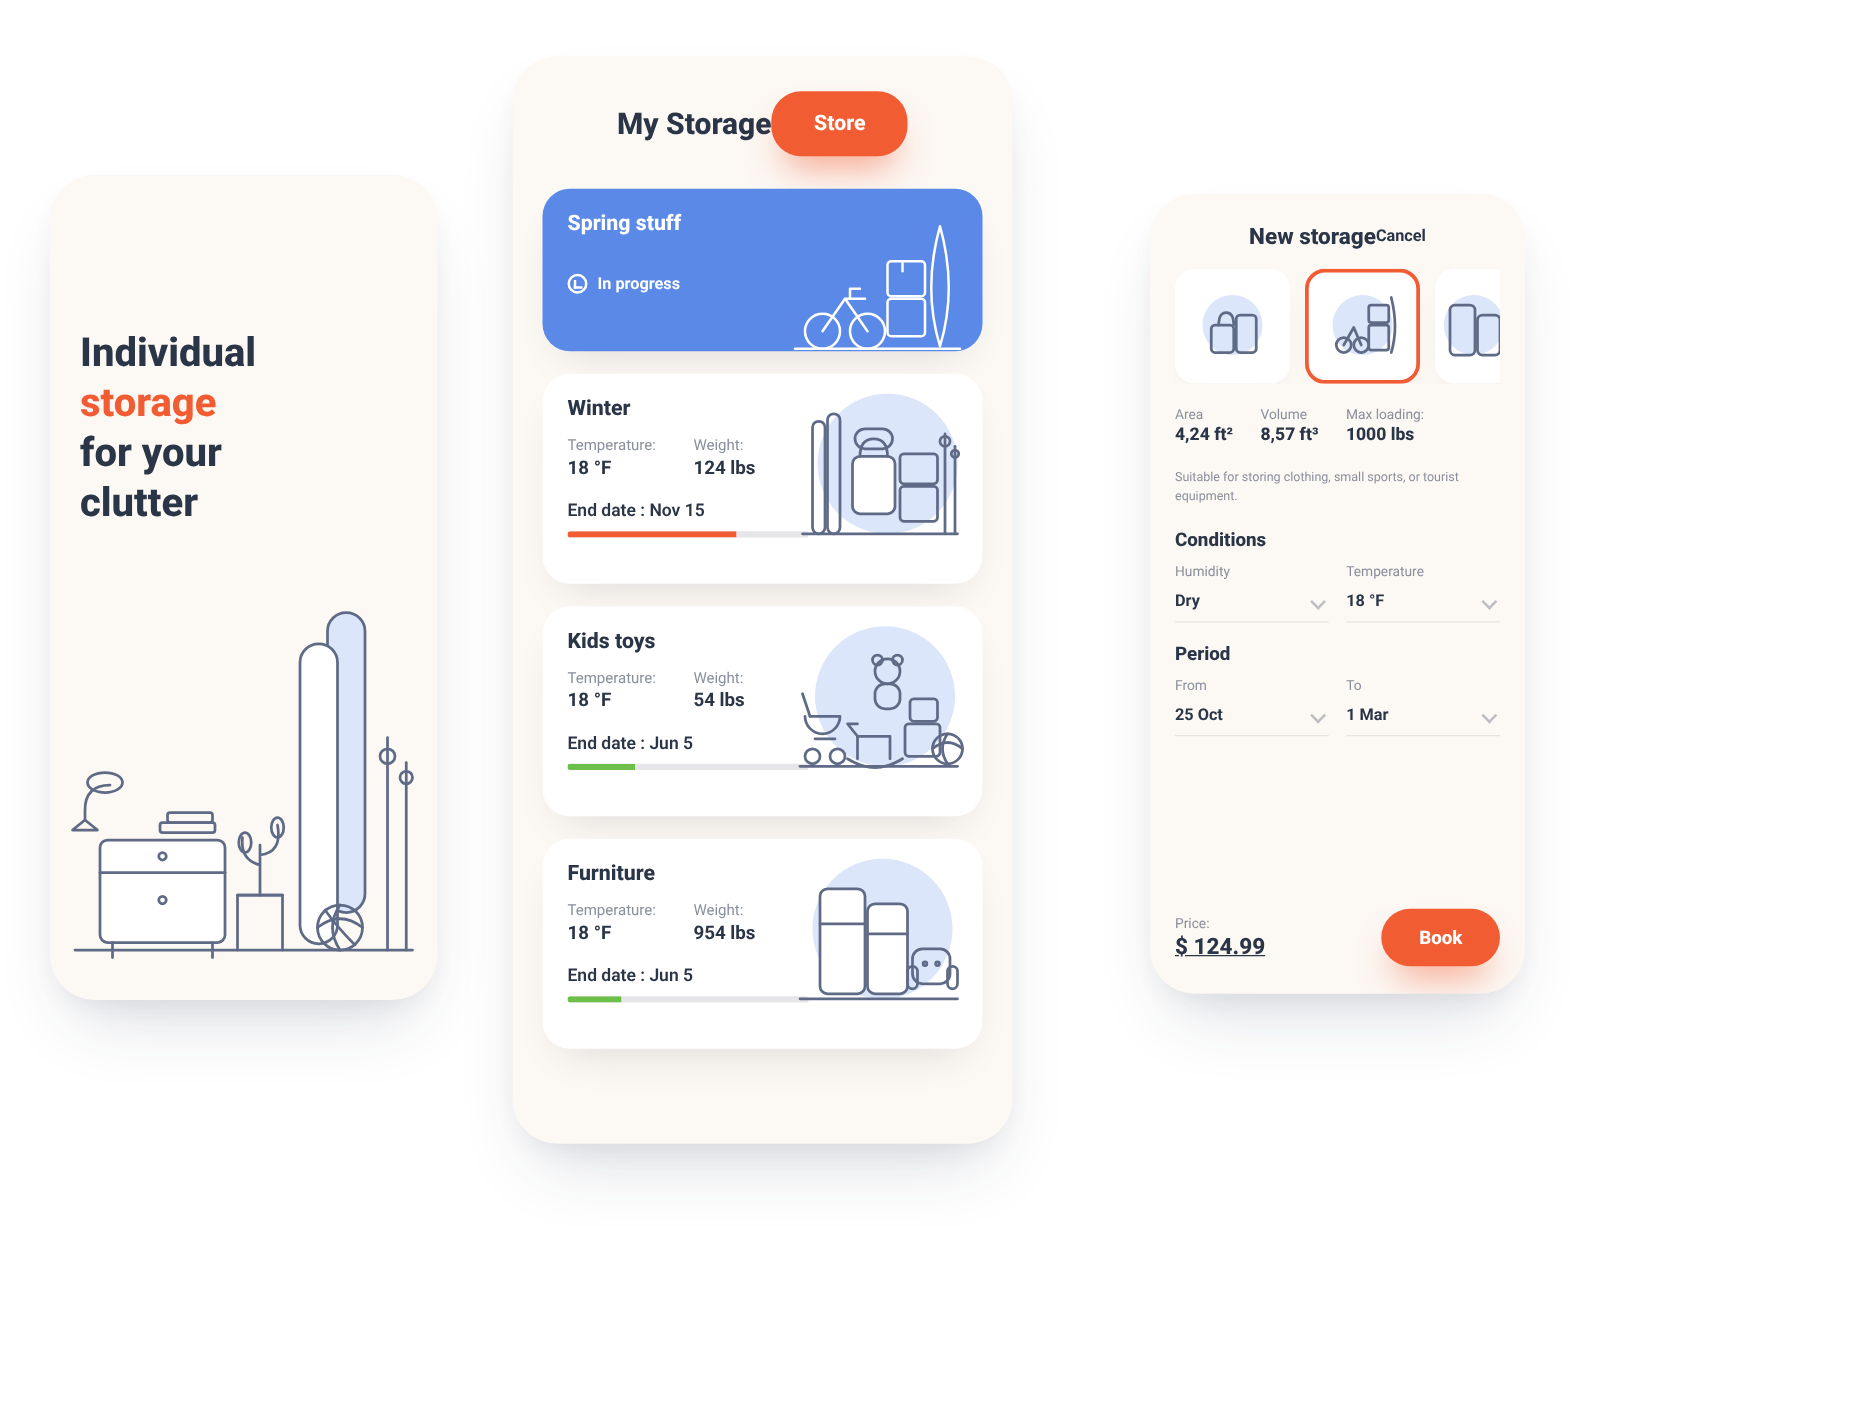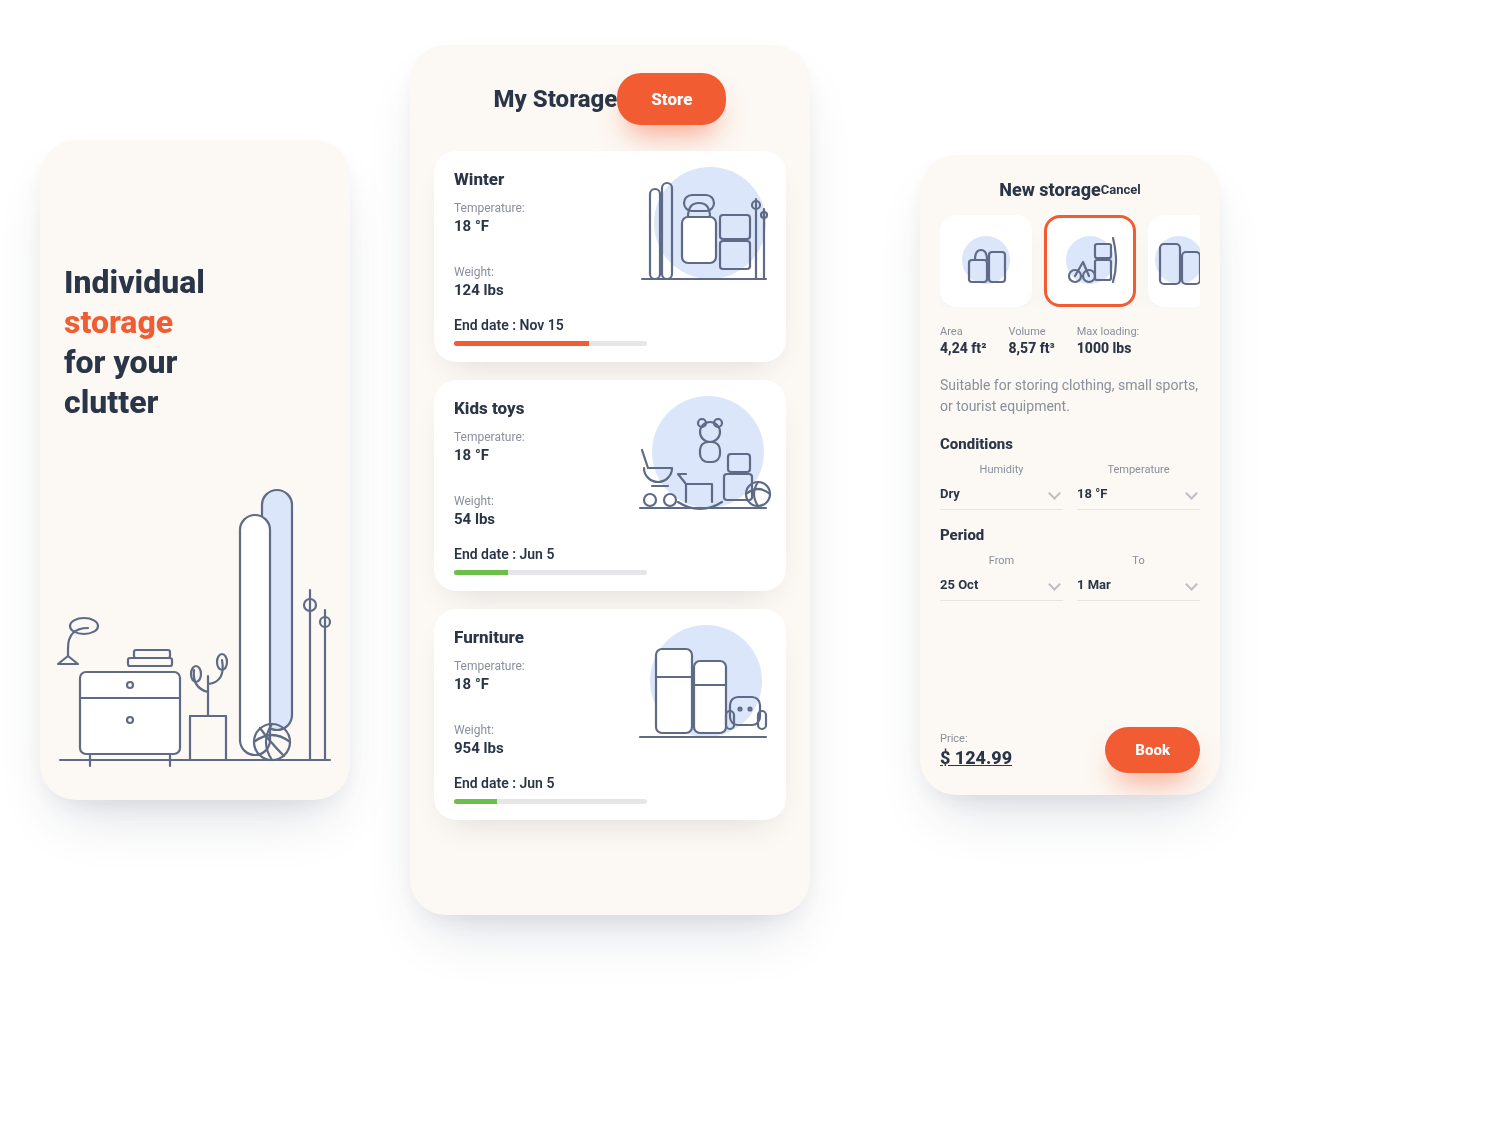--- a/index.html
+++ b/index.html
@@ -42,21 +42,21 @@
   .storage-card{background:var(--card);border-radius:22px;padding:18px 20px 16px;margin-bottom:18px;
     box-shadow:0 16px 36px -18px rgba(40,50,80,.18);position:relative;min-height:168px;}
   .storage-card.primary{background:var(--blue);color:#fff;min-height:130px;}
   .storage-card .name{font-size:17px;font-weight:800;color:var(--ink);}
   .storage-card.primary .name{color:#fff;}
   .storage-card .status{display:flex;align-items:center;gap:8px;font-size:13px;font-weight:700;margin-top:30px;}
   .storage-card .status .clock{width:16px;height:16px;border:2px solid #fff;border-radius:50%;position:relative;}
   .storage-card .status .clock::after{content:"";position:absolute;width:5px;height:5px;border-left:2px solid #fff;border-bottom:2px solid #fff;left:3px;top:3px;}
   .storage-card .thumb{position:absolute;right:14px;top:10px;width:140px;height:130px;}
 
-  .metrics{display:flex;gap:30px;margin-top:12px;flex-direction:column;}
+  .metrics{display:flex;gap:30px;margin-top:12px;}
   .metric .lbl{font-size:12px;color:var(--ink-soft);}
   .metric .val{font-size:15px;font-weight:700;color:var(--ink);margin-top:2px;}
 
   .end{font-size:14px;color:var(--ink);font-weight:600;margin-top:18px;}
   .bar{height:5px;border-radius:3px;background:var(--track);margin-top:8px;width:62%;overflow:hidden;}
   .bar > i{display:block;height:100%;}
 
   
   .p3{left:920px;top:155px;width:300px;height:640px;padding:24px 20px 20px;}
   .p3 .hdr3{display:flex;align-items:center;justify-content:center;margin-bottom:15px;}
@@ -65,26 +65,26 @@
 
   .picker{display:flex;gap:12px;overflow:hidden;margin-bottom:18px;}
   .tile{flex:0 0 92px;height:92px;border-radius:16px;background:#fff;display:flex;align-items:center;justify-content:center;
         box-shadow:0 10px 24px -14px rgba(40,50,80,.15);}
   .tile.selected{border:3px solid var(--accent);}
   .tile svg{width:62px;height:62px;}
 
   .specrow{display:flex;gap:22px;margin-bottom:19px;}
   .spec .sl{font-size:11px;color:var(--ink-soft);}
   .spec .sv{font-size:14px;font-weight:800;color:var(--ink);margin-top:2px;white-space:nowrap;}
-  .desc{font-size:14px;color:var(--ink-soft);line-height:1.5;margin-bottom:18px;}
+  .desc{font-size:10px;color:var(--ink-soft);line-height:1.5;margin-bottom:18px;}
 
   .section-h{font-size:15px;font-weight:800;color:var(--ink);margin:6px 0 10px;}
   .fieldrow{display:flex;gap:14px;margin-bottom:16px;}
   .field{flex:1;}
-  .field .fl{font-size:11px;color:var(--ink-soft);margin-bottom:4px;text-align:center;}
+  .field .fl{font-size:11px;color:var(--ink-soft);margin-bottom:4px;}
   .sel{display:flex;align-items:center;justify-content:space-between;font-size:13px;font-weight:700;color:var(--ink);
        padding:6px 0 8px;border-bottom:1px solid #e8e5df;cursor:pointer;}
   .chev{width:9px;height:9px;border-right:2px solid var(--ink-soft);border-bottom:2px solid var(--ink-soft);transform:rotate(45deg);margin-right:4px;opacity:.55;}
 
   .footer3{position:absolute;left:20px;right:20px;bottom:22px;display:flex;align-items:center;justify-content:space-between;}
   .price .pl{font-size:11px;color:var(--ink-soft);}
   .price .pv{font-size:18px;font-weight:800;color:var(--ink);margin-top:2px;text-decoration:underline;}
 
   
   .la{stroke:var(--line);stroke-width:2.2;fill:none;stroke-linecap:round;stroke-linejoin:round;}
@@ -139,20 +139,40 @@
       <path class="la" d="M214 282 q18 -14 36 0 M232 264 q-12 18 0 36 M220 268 q10 14 24 28"></path>
     </svg>
   </div>
 
   <div class="phone p2">
     <div class="hdr">
       <div class="title">My Storage</div>
       <button class="btn">Store</button>
     </div>
 
+    <div class="storage-card primary">
+      <div class="name">Spring stuff</div>
+      <div class="status">
+        <span class="clock"></span>
+        <span>In progress</span>
+      </div>
+      <svg class="thumb" viewBox="0 0 140 130">
+        <line class="lw" x1="4" y1="118" x2="136" y2="118"></line>
+
+        <circle class="lw" cx="26" cy="104" r="14"></circle>
+        <circle class="lw" cx="62" cy="104" r="14"></circle>
+        <path class="lw" d="M26 104 L44 78 L62 104 M44 78 h16 M48 78 v-8 h8"></path>
+
+        <rect class="lw" x="78" y="78" width="30" height="30" rx="3"></rect>
+        <rect class="lw" x="78" y="48" width="30" height="28" rx="3"></rect>
+        <line class="lw" x1="90" y1="48" x2="90" y2="56"></line>
+
+        <path class="lw" d="M120 20 q14 50 0 96 q-14 -46 0 -96 z"></path>
+      </svg>
+    </div>
 
     <div class="storage-card">
       <div class="name">Winter</div>
       <div class="metrics">
         <div class="metric">
           <div class="lbl">Temperature:</div>
           <div class="val">18 °F</div>
         </div>
         <div class="metric">
           <div class="lbl">Weight:</div>

